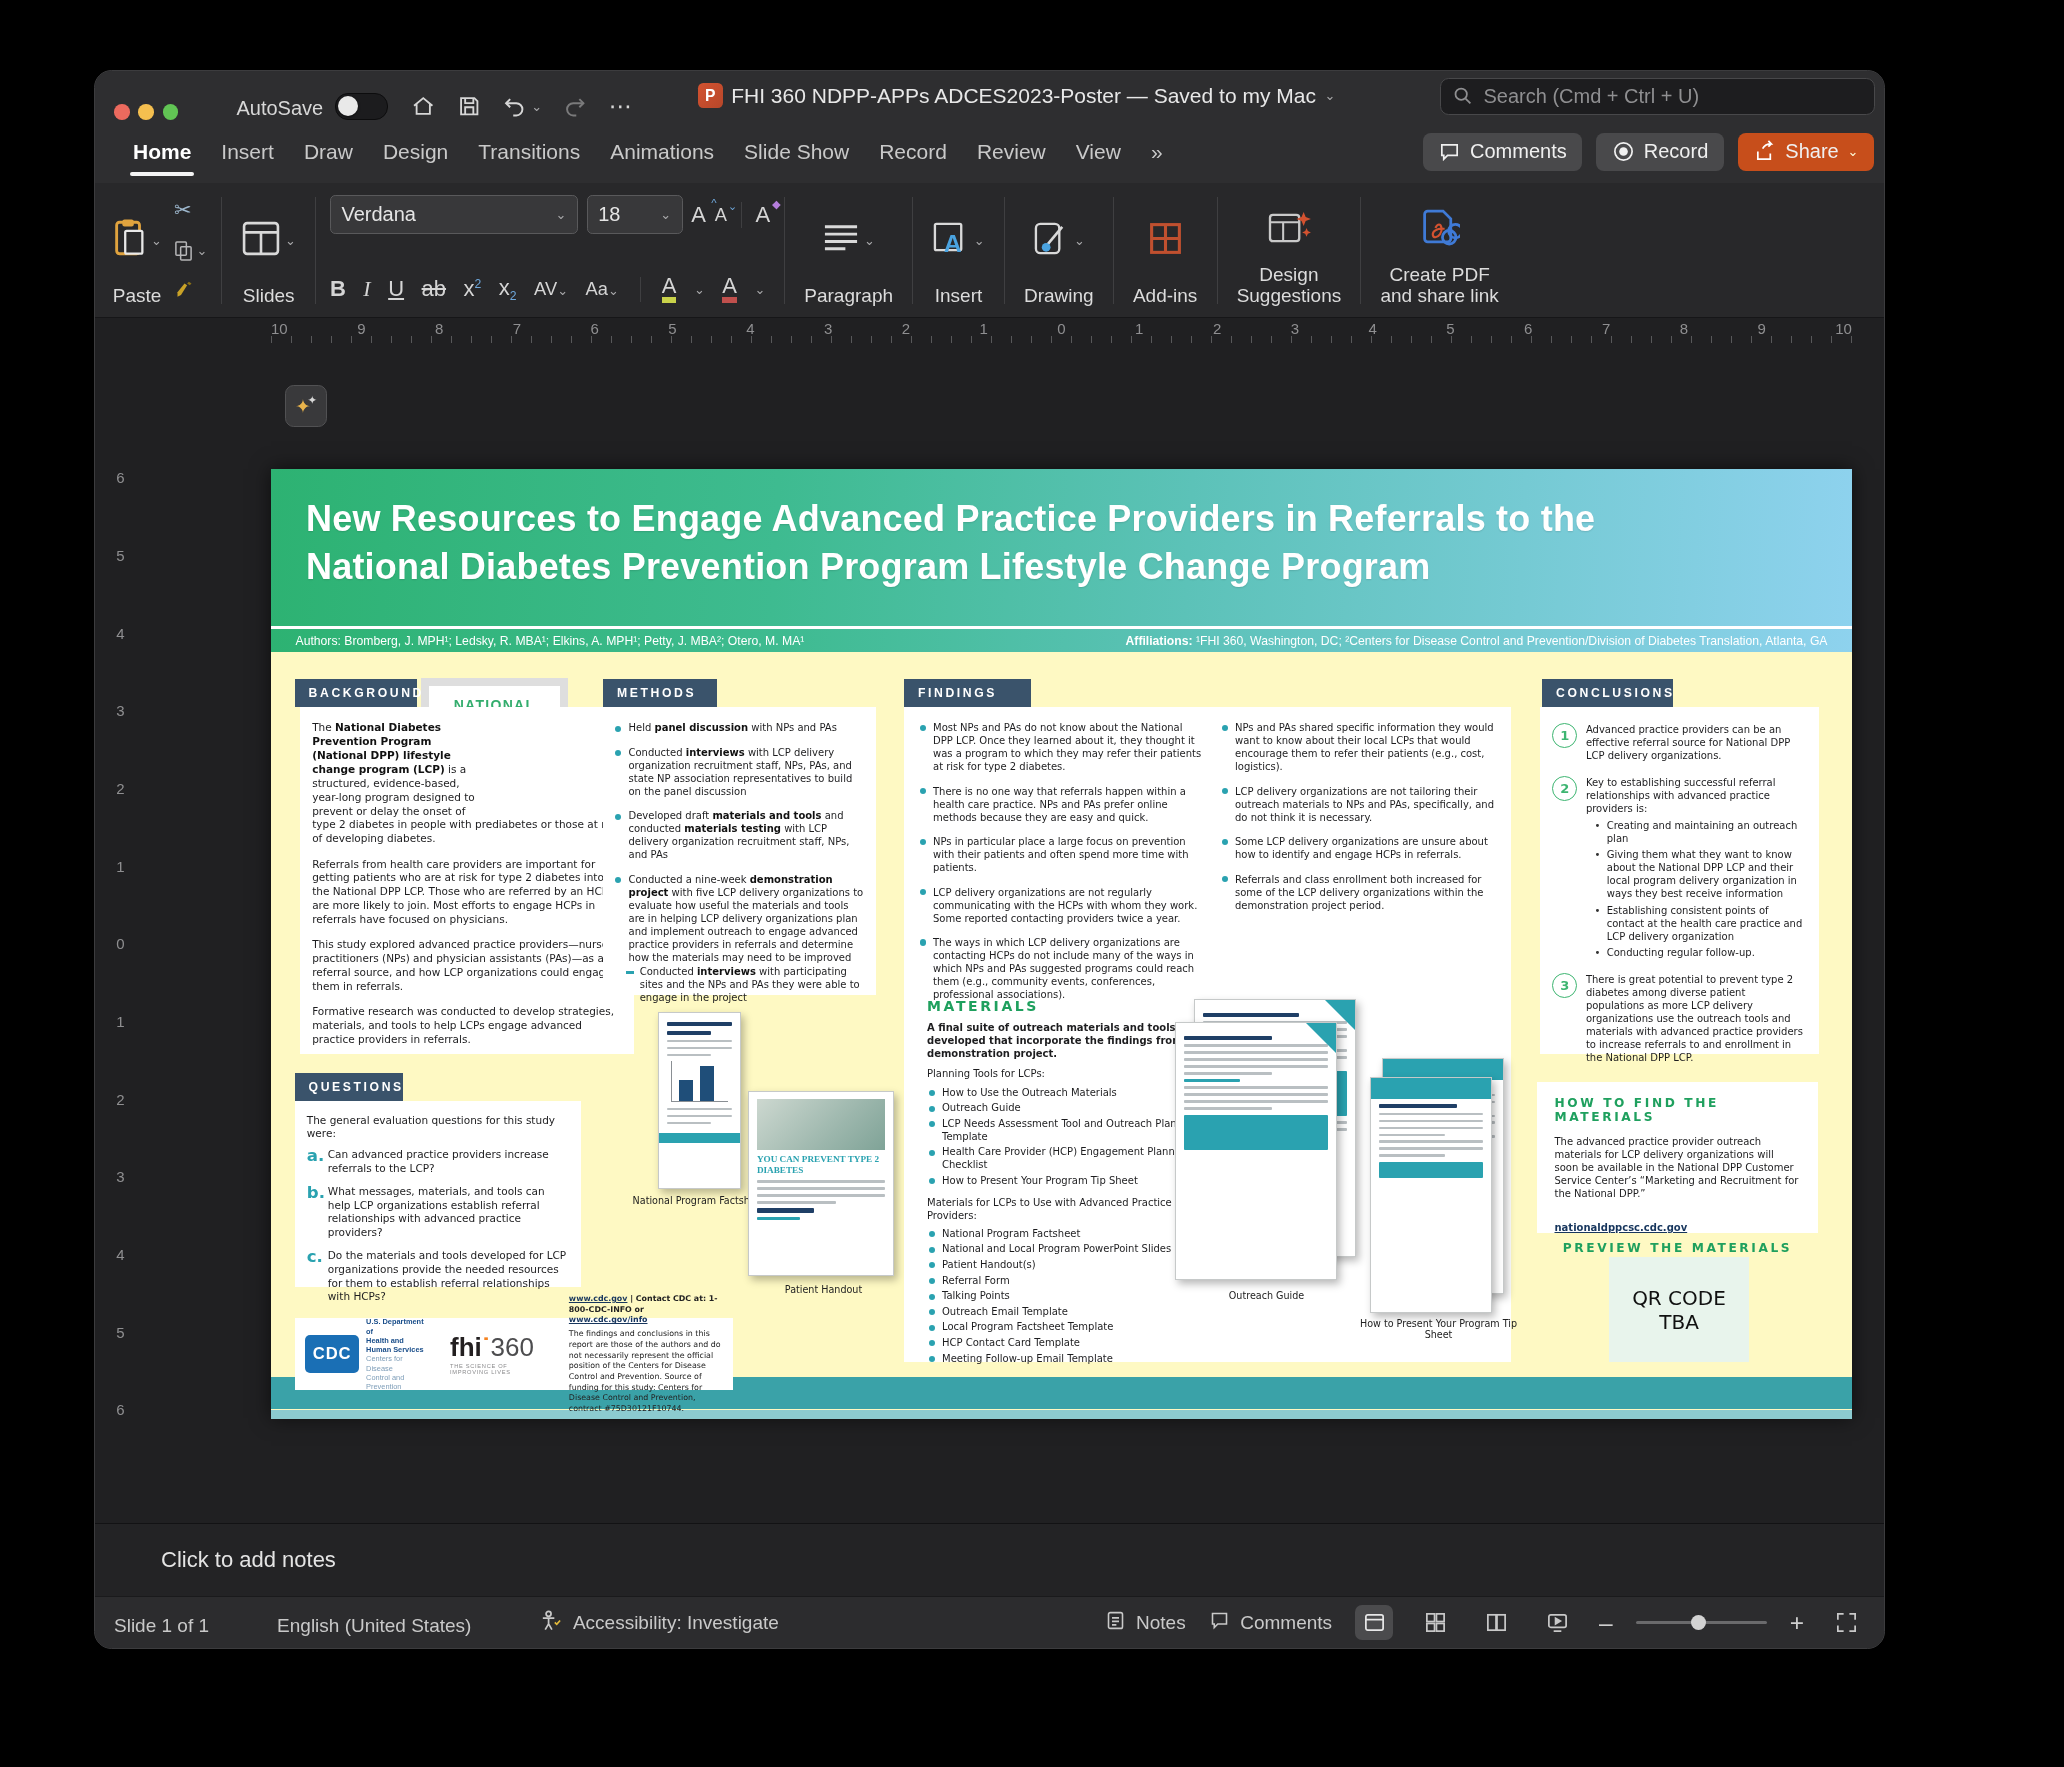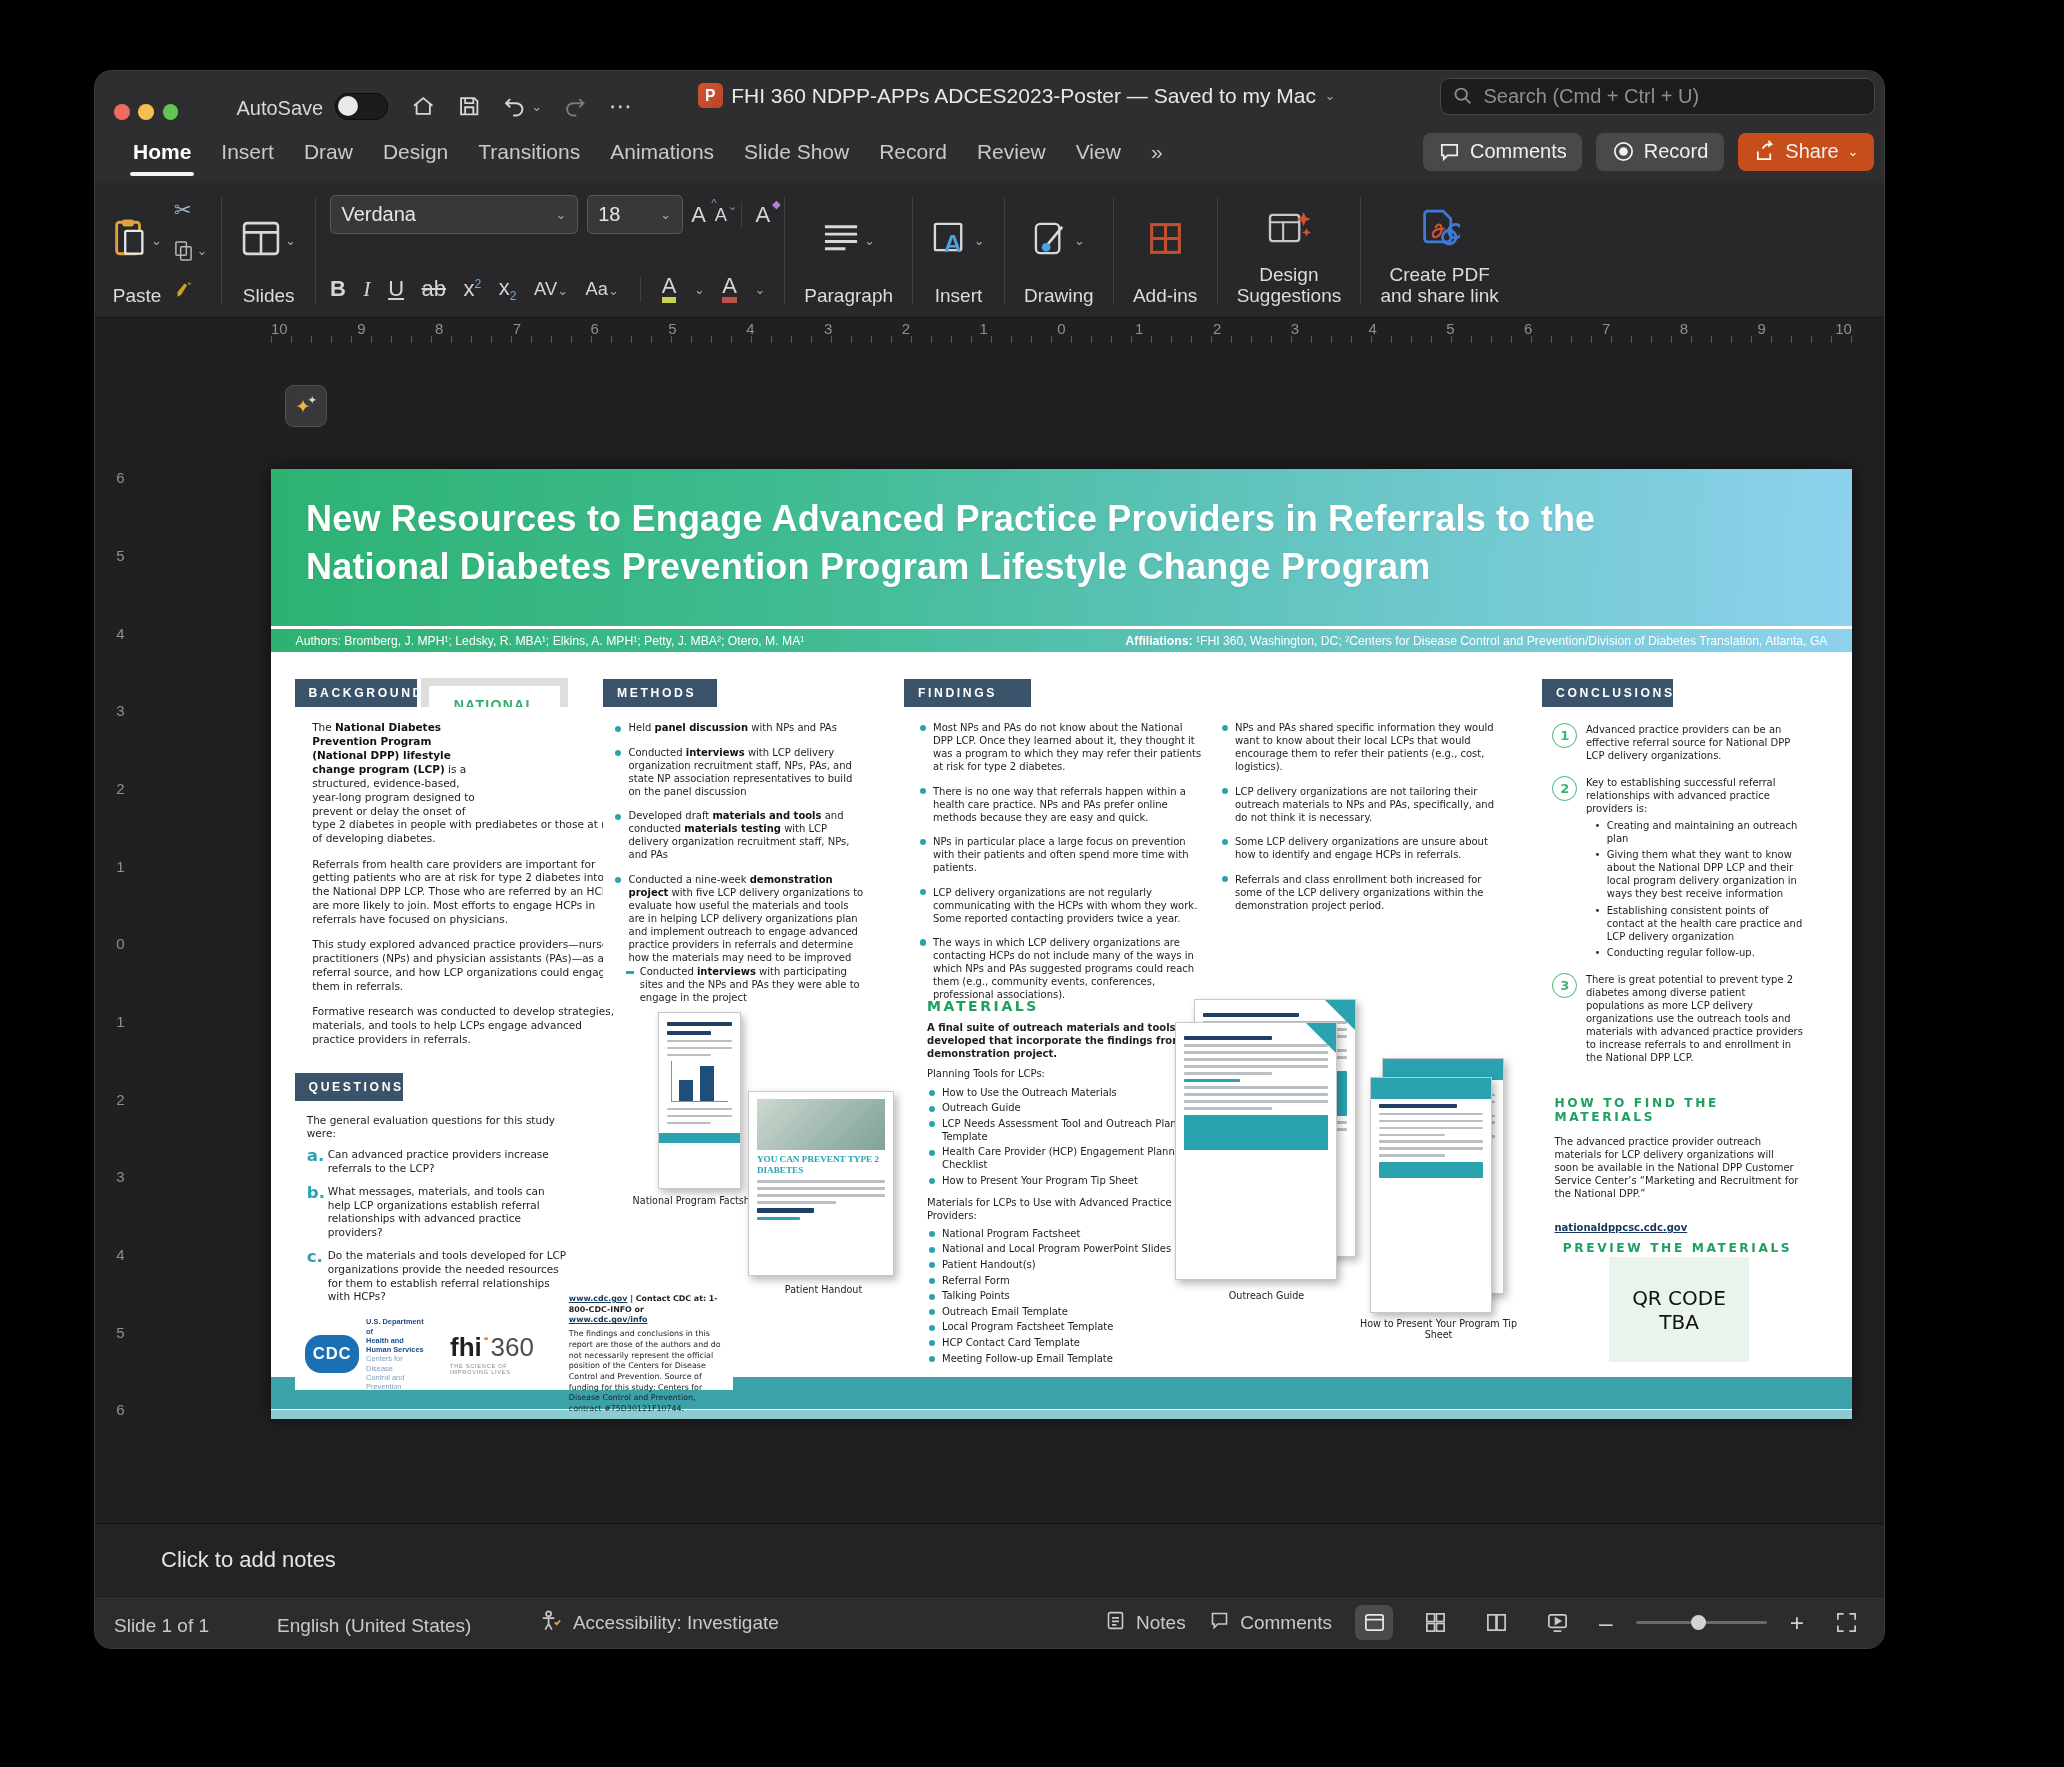--- a/index.html
+++ b/index.html
@@ -61,21 +61,21 @@
   
   .canvas{flex:1;position:relative;background:#202022;overflow:hidden}
   .hruler{position:absolute;left:0;top:0;height:24.5px;width:100%}
   .hruler .nums{position:absolute;left:176px;width:1581px;top:1.7px;display:flex;justify-content:space-between;color:#8f8f91;font-size:15px}
   .hruler .ticks{position:absolute;left:176px;width:1581px;bottom:0;height:7px;background:repeating-linear-gradient(90deg,#58585a 0 0.9px,transparent 0.9px 20px)}
   .vruler{position:absolute;left:14px;top:151px;height:949px;width:23px;display:flex;flex-direction:column;justify-content:space-between;align-items:center;color:#8f8f91;font-size:15px}
   .designer-btn{position:absolute;left:190px;top:67px;width:40px;height:40px;border-radius:8.7px;background:#39393b;border:0.9px solid #515153;display:flex;align-items:center;justify-content:center;font-size:19px;color:#e8b34b}
   .designer-btn span.w{color:#d8d8d8;font-size:11.4px;margin-left:-3.5px;margin-top:-12.2px}
 
   
-  .slide{position:absolute;left:176px;top:151px;width:1581px;height:949px;background:#ffffff;box-shadow:0 0 19px rgba(0,0,0,.6)}
+  .slide{position:absolute;left:176px;top:151px;width:1581px;height:949px;background:#fef9c3;box-shadow:0 0 19px rgba(0,0,0,.6)}
   .ps-header{position:absolute;left:0;top:0;width:1581px;height:157px;background:linear-gradient(93deg,#2db272 0%,#3ebb90 32%,#5cc2b8 58%,#8ed2ee 100%)}
   .ps-title{padding:26px 35px 0;color:#fff;font-weight:bold;font-size:36px;line-height:1.33;letter-spacing:0.2px}
   .ps-title span{display:block;text-shadow:0 0.9px 1.7px rgba(0,0,0,.12)}
   .ps-authors{position:absolute;left:0;top:157px;width:1581px;height:26px;border-top:3.5px solid #fff;background:linear-gradient(93deg,#2db272 0%,#3ebb90 32%,#5cc2b8 58%,#8ed2ee 100%);display:flex;align-items:center;justify-content:space-between;padding:0 24.5px;box-sizing:border-box;color:#fff;font-size:12.2px}
   .teal-band{position:absolute;left:0;top:908px;width:1581px;height:32px;background:#3aa2a8}
   .teal-band2{position:absolute;left:0;top:941px;width:1581px;height:8.7px;background:#8ccbd0}
 
   .shdr{position:absolute;height:28px;background:#3a536b;color:#fff;font-size:12.2px;font-weight:bold;letter-spacing:2.6px;display:flex;align-items:center;padding-left:14px;box-sizing:border-box}
   .card{position:absolute;background:#fff;box-sizing:border-box}
   .ptext{font-family:"DejaVu Sans",sans-serif;font-size:10.5px;line-height:1.32;color:#1d1d1f}
@@ -119,21 +119,21 @@
   .ln.short{width:55%}
   .ln.teal{background:#2aa2b0}
   .tealblk{background:#2aa2b0;margin:5.2px 7.9px;border-radius:0.9px}
   .photo{margin:7px 7.9px 3.5px;height:51px;background:linear-gradient(135deg,#cdd8d0,#9db7ad 60%,#7fa397)}
   .hl-teal{color:#2aa2b0;font-weight:bold;font-family:Liberation Serif, serif;font-size:9.2px;line-height:1.2;margin:3.5px 7.9px}
   .bars{display:flex;align-items:flex-end;gap:7px;height:40px;margin:5.2px 12.2px;border-left:1.7px solid #8a8f94;border-bottom:1.7px solid #8a8f94;padding-left:7px}
   .bar{width:14px;background:#1f4e79}
   .corner{position:absolute;right:0;top:0;width:0;height:0;border-top:30px solid #2aa2b0;border-left:30px solid transparent}
 
   
-  .cdc-badge{width:54px;height:38px;background:#1a6fb5;border-radius:16px;color:#fff;display:flex;align-items:center;justify-content:center;font-weight:bold;font-size:16.6px;letter-spacing:0.9px;flex:none}
+  .cdc-badge{width:54px;height:38px;background:#1a6fb5;border-radius:5px;color:#fff;display:flex;align-items:center;justify-content:center;font-weight:bold;font-size:16.6px;letter-spacing:0.9px;flex:none}
   .cdc-txt{font-size:7.4px;line-height:1.25;margin-left:7px}
   .cdc-txt .b{color:#1a4e8a;font-weight:bold}
   .cdc-txt .l{color:#7d9db8}
   .fhi{font-size:26px;font-weight:bold;color:#231f20;line-height:1}
   .fhi .dot{color:#f58220}
   .fhi .n{font-weight:normal;color:#4d4d4f}
   .fhi-tag{font-size:5.7px;color:#8a8a8c;letter-spacing:0.7px;margin-top:2.6px}
   .fineprint{font-size:7.9px;line-height:1.35;color:#222;font-family:"DejaVu Sans",sans-serif}
 
   

